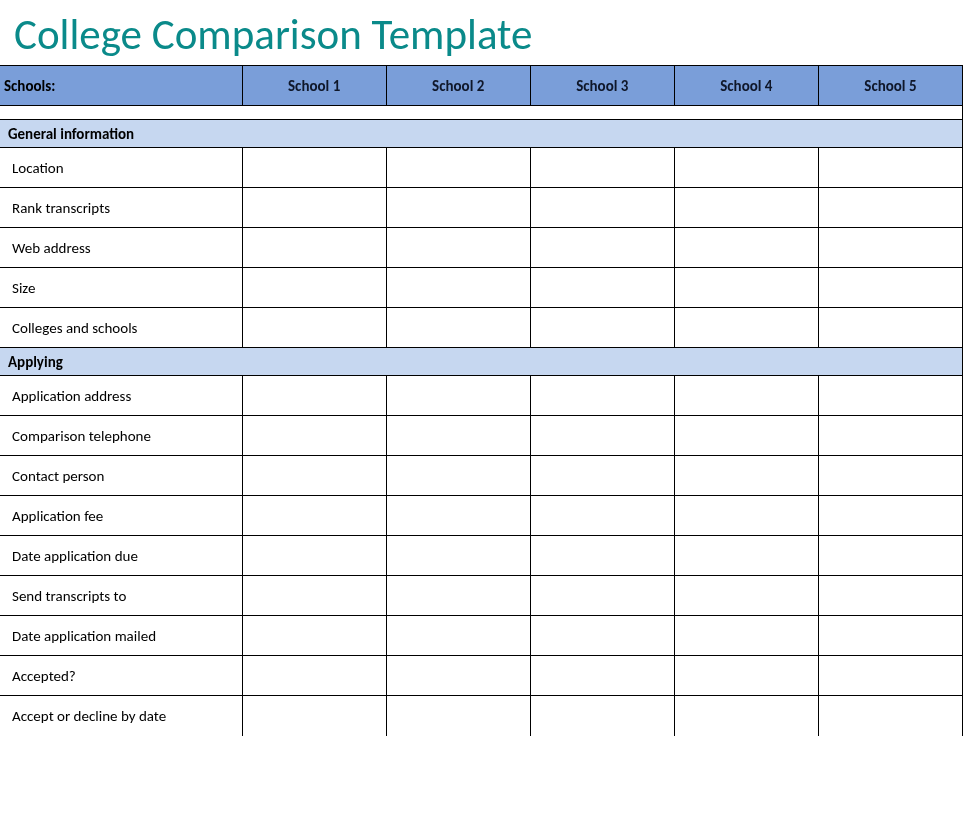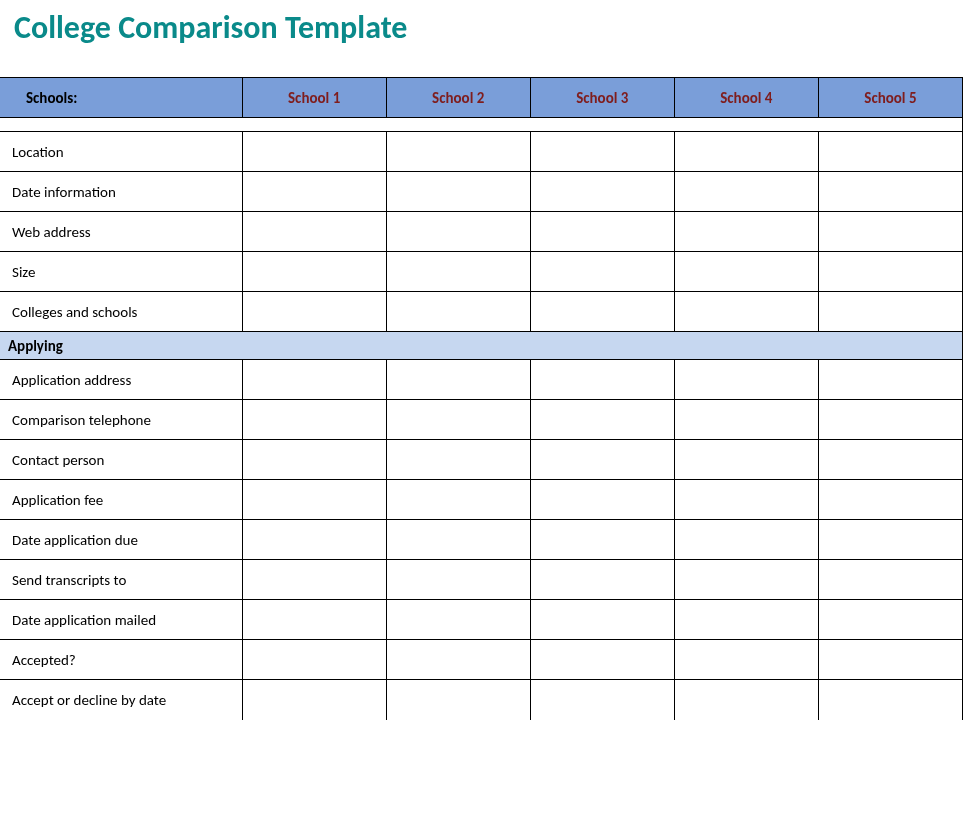--- a/index.html
+++ b/index.html
@@ -5,50 +5,50 @@
   * { box-sizing: border-box; }
   body {
     margin: 0;
     padding: 0;
     font-family: "Segoe UI", Calibri, Arial, sans-serif;
     background: #fff;
     width: 968px;
   }
   .title {
     color: #0a8a8a;
-    font-size: 32px;
-    font-weight: 700;
-    padding: 8px 14px 30px 14px;
+    font-size: 43px;
+    font-weight: 400;
+    padding: 8px 14px 4px 14px;
   }
   table {
     border-collapse: collapse;
     width: 963px;
     margin-left: 0;
     table-layout: fixed;
   }
   th, td {
     border: 1px solid #000;
     padding: 0;
     height: 40px;
     font-size: 15px;
   }
   th.rowlabel-head {
     width: 242px;
     background: #7a9ed9;
     text-align: left;
-    padding-left: 26px;
+    padding-left: 4px;
     font-weight: 700;
     color: #000;
     border-left: none;
   }
   th.school-head {
     background: #7a9ed9;
     text-align: center;
     font-weight: 700;
-    color: #7f1d1d;
+    color: #0f172a;
     width: 144px;
   }
   td.rowlabel {
     padding-left: 12px;
     text-align: left;
     border-left: none;
   }
   td.cell {
     background: #fff;
   }
@@ -89,30 +89,33 @@
       <th class="school-head">School 3</th>
       <th class="school-head">School 4</th>
       <th class="school-head">School 5</th>
     </tr>
   </thead>
   <tbody>
     <tr class="spacer">
         <td colspan="6"></td>
       </tr>
 
+    <tr class="section">
+      <td colspan="6">General information</td>
+    </tr>
     <tr>
       <td class="rowlabel">Location</td>
       <td class="cell"></td>
       <td class="cell"></td>
       <td class="cell"></td>
       <td class="cell"></td>
       <td class="cell"></td>
     </tr>
     <tr>
-      <td class="rowlabel">Date information</td>
+      <td class="rowlabel">Rank transcripts</td>
       <td class="cell"></td>
       <td class="cell"></td>
       <td class="cell"></td>
       <td class="cell"></td>
       <td class="cell"></td>
     </tr>
     <tr>
       <td class="rowlabel">Web address</td>
       <td class="cell"></td>
       <td class="cell"></td>

